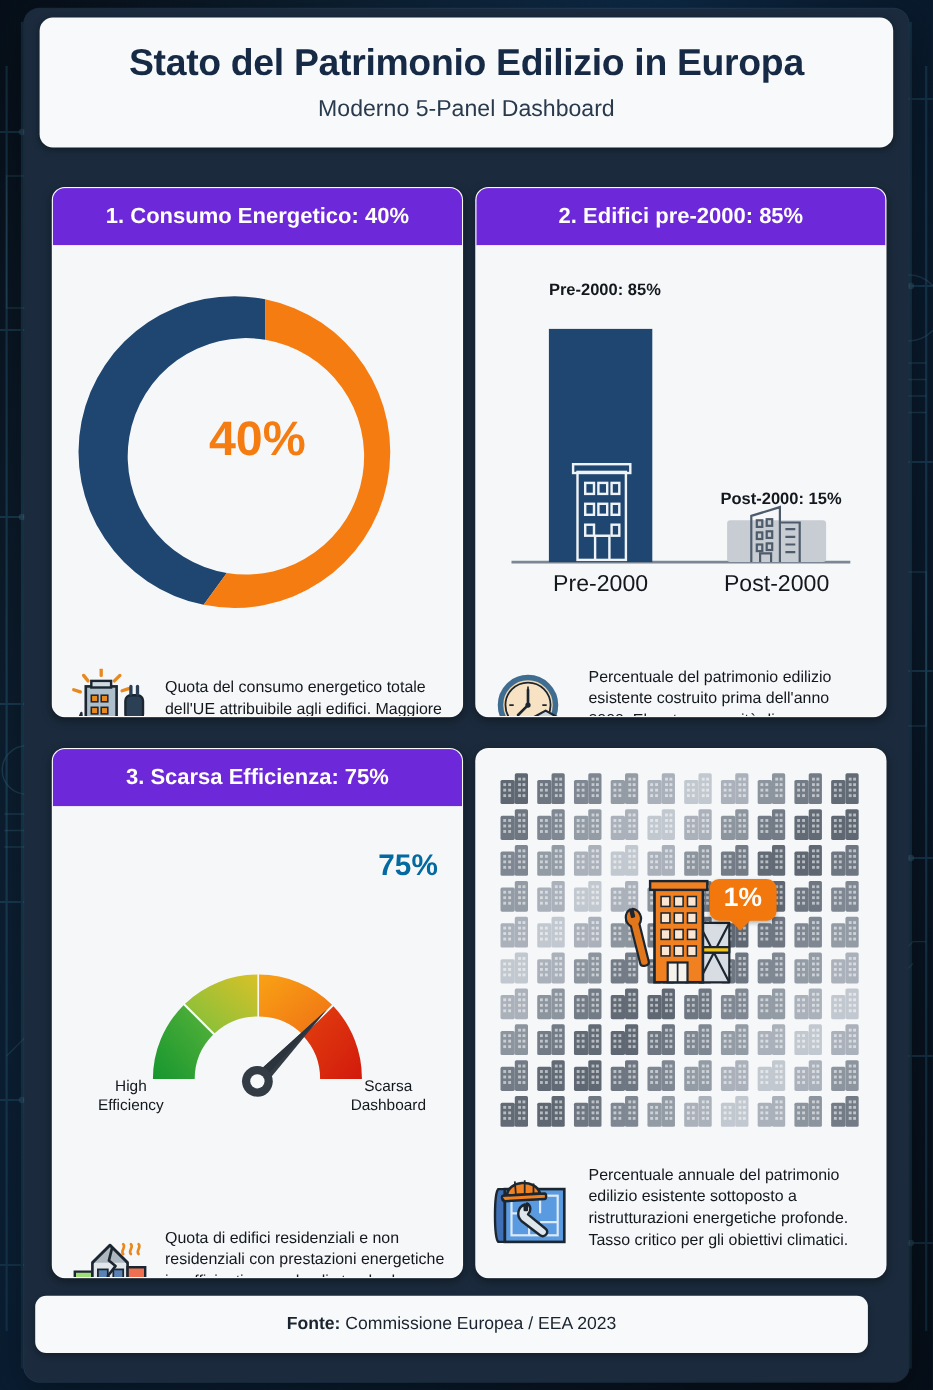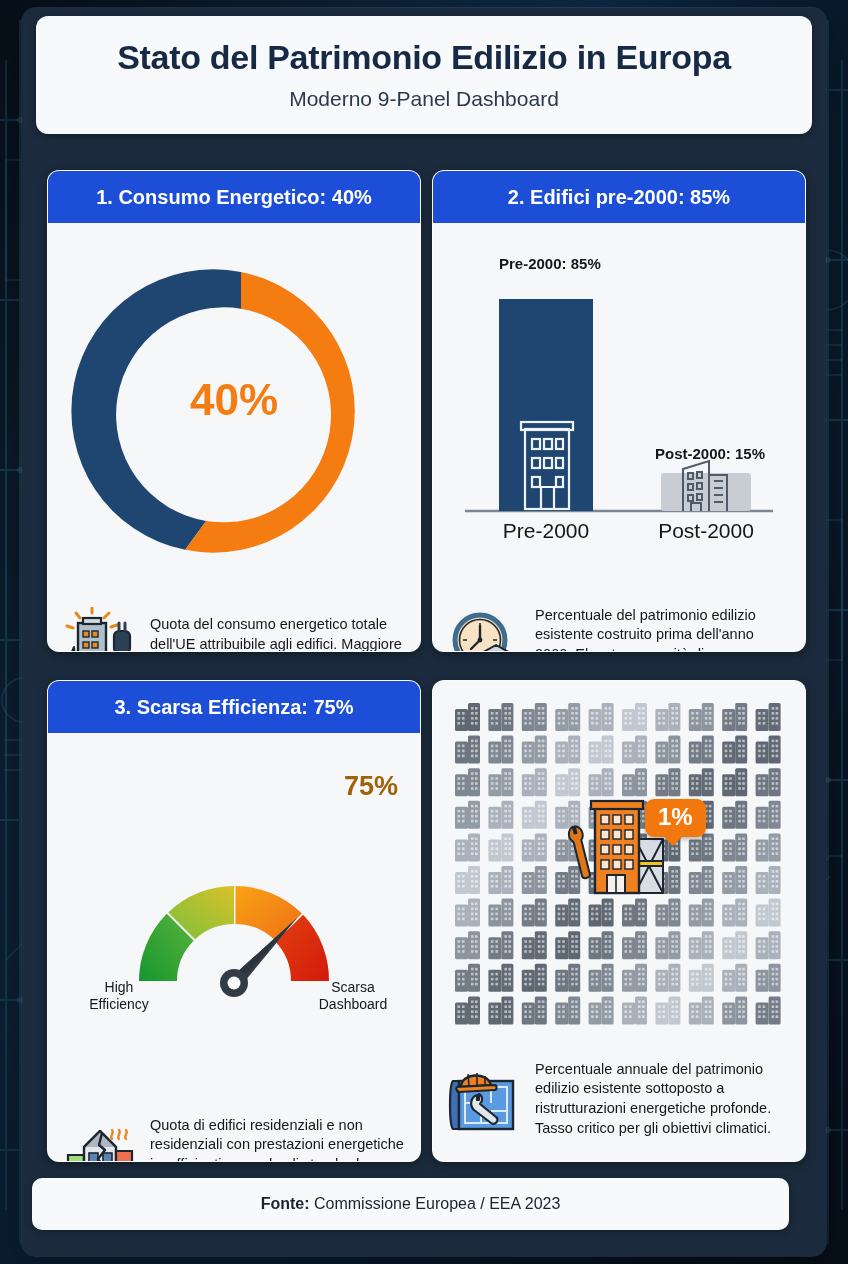--- a/index.html
+++ b/index.html
@@ -38,21 +38,21 @@
     position:absolute;background:#f5f7f9;border-radius:12px;overflow:hidden;
     box-shadow:0 3px 9px rgba(0,0,0,.38);
     border:1px solid rgba(255,255,255,.55);
     display:flex;flex-direction:column;
   }
   .p1{left:47px; top:170px; width:372px;height:480px;}
   .p2{left:432px;top:170px; width:372px;height:480px;}
   .p3{left:47px; top:680px; width:372px;height:480px;}
   .p4{left:432px;top:680px; width:372px;height:480px;}
   .p-head{
-    height:52px;background:#1d4ed8;color:#ffffff;
+    height:52px;background:#6d28d9;color:#ffffff;
     display:flex;align-items:center;justify-content:center;
     font-size:20px;font-weight:bold;flex:0 0 auto;
   }
   .p-body{flex:1 1 auto;position:relative;background:#f5f7f9;}
   .p-foot{
     flex:0 0 auto;height:116px;display:flex;align-items:center;gap:12px;
     padding:0 16px 8px 14px;box-sizing:border-box;background:#f5f7f9;
   }
   .p-foot .cap{font-size:14.5px;line-height:1.36;color:#14181d;}
   .icon-box{flex:0 0 auto;width:76px;height:84px;display:flex;align-items:center;justify-content:center;}
@@ -67,21 +67,21 @@
   .footer-card .ft b{font-weight:bold;}
   
   .donut-val{
     position:absolute;left:0;right:0;top:152px;text-align:center;
     font-size:44px;font-weight:bold;color:#f57c10;
   }
   
   .bar-lbl{position:absolute;font-size:15px;font-weight:bold;color:#14181d;}
   .axis-lbl{position:absolute;font-size:21px;color:#14181d;text-align:center;}
   
-  .gauge-val{position:absolute;right:22px;top:38px;font-size:27px;font-weight:bold;color:#a16207;}
+  .gauge-val{position:absolute;right:22px;top:38px;font-size:27px;font-weight:bold;color:#0369a1;}
   .g-left{position:absolute;left:16px;top:246px;width:110px;text-align:center;font-size:14px;color:#14181d;line-height:1.2;}
   .g-right{position:absolute;right:12px;top:246px;width:110px;text-align:center;font-size:14px;color:#14181d;line-height:1.2;}
   
   .waffle{position:absolute;inset:0;}
   .badge{
     position:absolute;left:212px;top:118px;background:#f2770d;color:#fff;
     font-size:24px;font-weight:bold;border-radius:9px;padding:4px 13px 6px;
     box-shadow:0 2px 4px rgba(0,0,0,.28);
   }
   .badge:after{content:"";position:absolute;left:18px;bottom:-9px;width:0;height:0;
@@ -130,21 +130,21 @@
     <circle cx="20" cy="1000" r="3"></circle>
       <circle cx="828" cy="1130" r="3"></circle>
   </g>
 </svg>
 <div class="bg-vig"></div>
 
 <div class="board"></div>
 
 <div class="header-card">
   <div class="h-title">Stato del Patrimonio Edilizio in Europa</div>
-  <div class="h-sub">Moderno 9-Panel Dashboard</div>
+  <div class="h-sub">Moderno 5-Panel Dashboard</div>
 </div>
 
 <div class="panel p1">
   <div class="p-head">1. Consumo Energetico: 40%</div>
   <div class="p-body">
     <svg width="372" height="364" viewBox="0 0 372 364">
 
       <path d="M 193 49 A 95 95 0 1 0 137.15 326.85 L 158.18 297.89 A 58.8 58.8 0 1 1 193 85.8 Z" fill="#1f4670"></path>
 
       <path d="M 193 49 A 95 95 0 0 1 137.15 326.85 L 158.18 297.89 A 58.8 58.8 0 0 0 193 85.8 Z" fill="#f57c10"></path>

